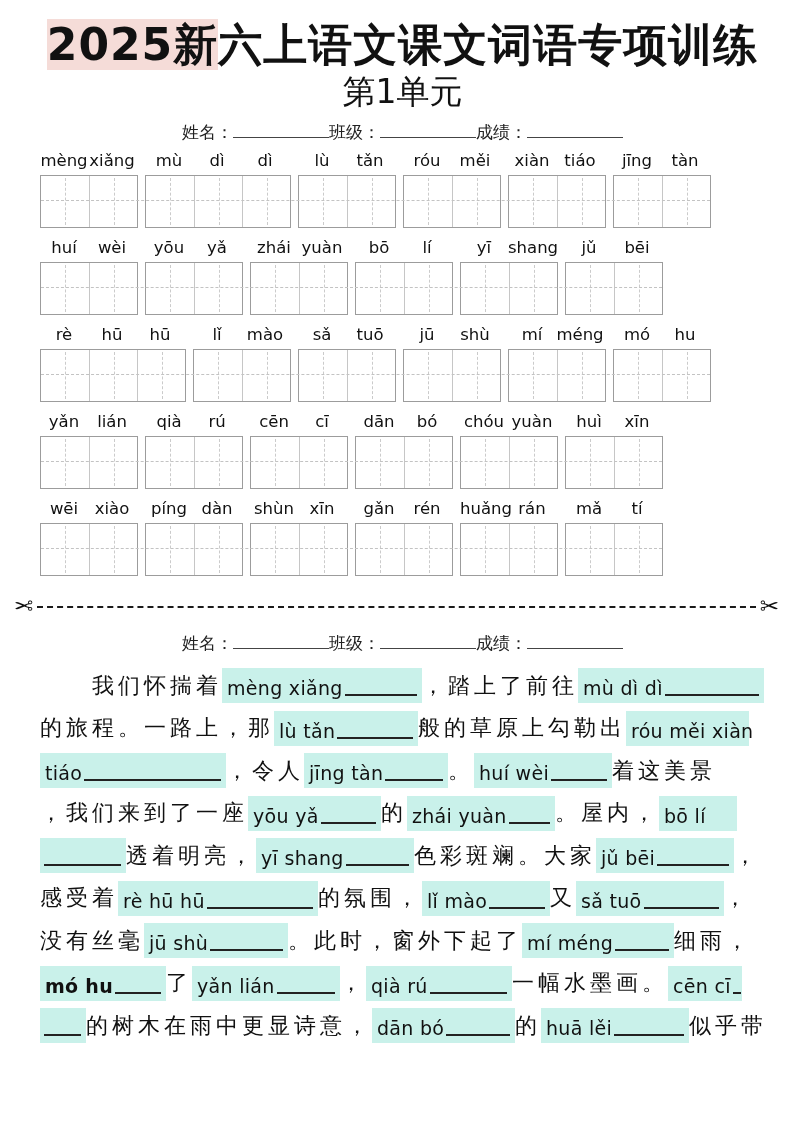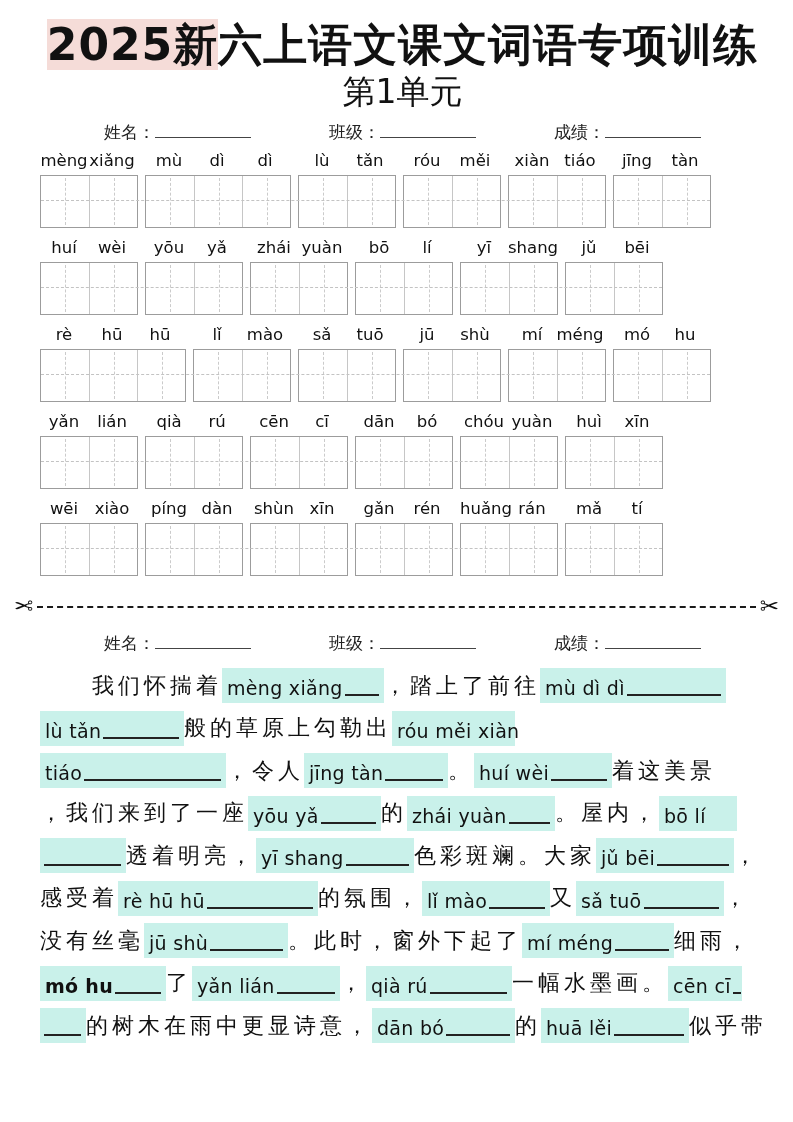--- a/index.html
+++ b/index.html
@@ -20,21 +20,21 @@
     text-align:center;font-family:"DejaVu Sans","Liberation Sans",sans-serif;
     font-weight:bold;font-size:44px;line-height:1.15;letter-spacing:1px;white-space:nowrap;
   }
   .title-hl{background:var(--pink);}
   .subtitle{
     text-align:center;font-family:"DejaVu Sans","Liberation Sans",sans-serif;
     font-weight:normal;font-size:33px;line-height:1.15;margin-top:2px;
   }
   
   .info-row{
-    display:flex;justify-content:center;gap:78px;
+    display:flex;justify-content:center;
     font-size:17px;margin:10px 0 6px;color:#222;
   }
   .info-field{white-space:nowrap;}
   .blank-line{
     display:inline-block;width:96px;height:13px;
     border-bottom:1.5px solid #444;vertical-align:baseline;
   }
   
   .pinyin-rows{margin-top:6px;}
   .pinyin-row{margin-bottom:9px;}
@@ -439,31 +439,32 @@
 
   <div class="info-row">
     <span class="info-field"><span>姓名：</span><span class="blank-line"></span></span>
     <span class="info-field"><span>班级：</span><span class="blank-line"></span></span>
     <span class="info-field"><span>成绩：</span><span class="blank-line"></span></span>
   </div>
 
   <div class="passage" id="passage">
       <div class="pline">
         <span class="ptext">　　我们怀揣着</span>
-        <span class="blank" style="width: 162px;">
+        <span class="blank" style="width: 200px;">
           <span class="py">mèng xiǎng</span>
           <span class="tail"></span>
         </span>
         <span class="ptext">，踏上了前往</span>
         <span class="blank" style="width: 186px;">
           <span class="py">mù dì dì</span>
           <span class="tail"></span>
         </span>
       </div>
       <div class="pline">
+        <span class="ptext">的旅程。一路上，那</span>
         <span class="blank" style="width: 144px;">
           <span class="py">lù tǎn</span>
           <span class="tail"></span>
         </span>
         <span class="ptext">般的草原上勾勒出</span>
         <span class="blank" style="width: 123px;">
           <span class="py">róu měi xiàn</span>
         </span>
       </div>
       <div class="pline">

